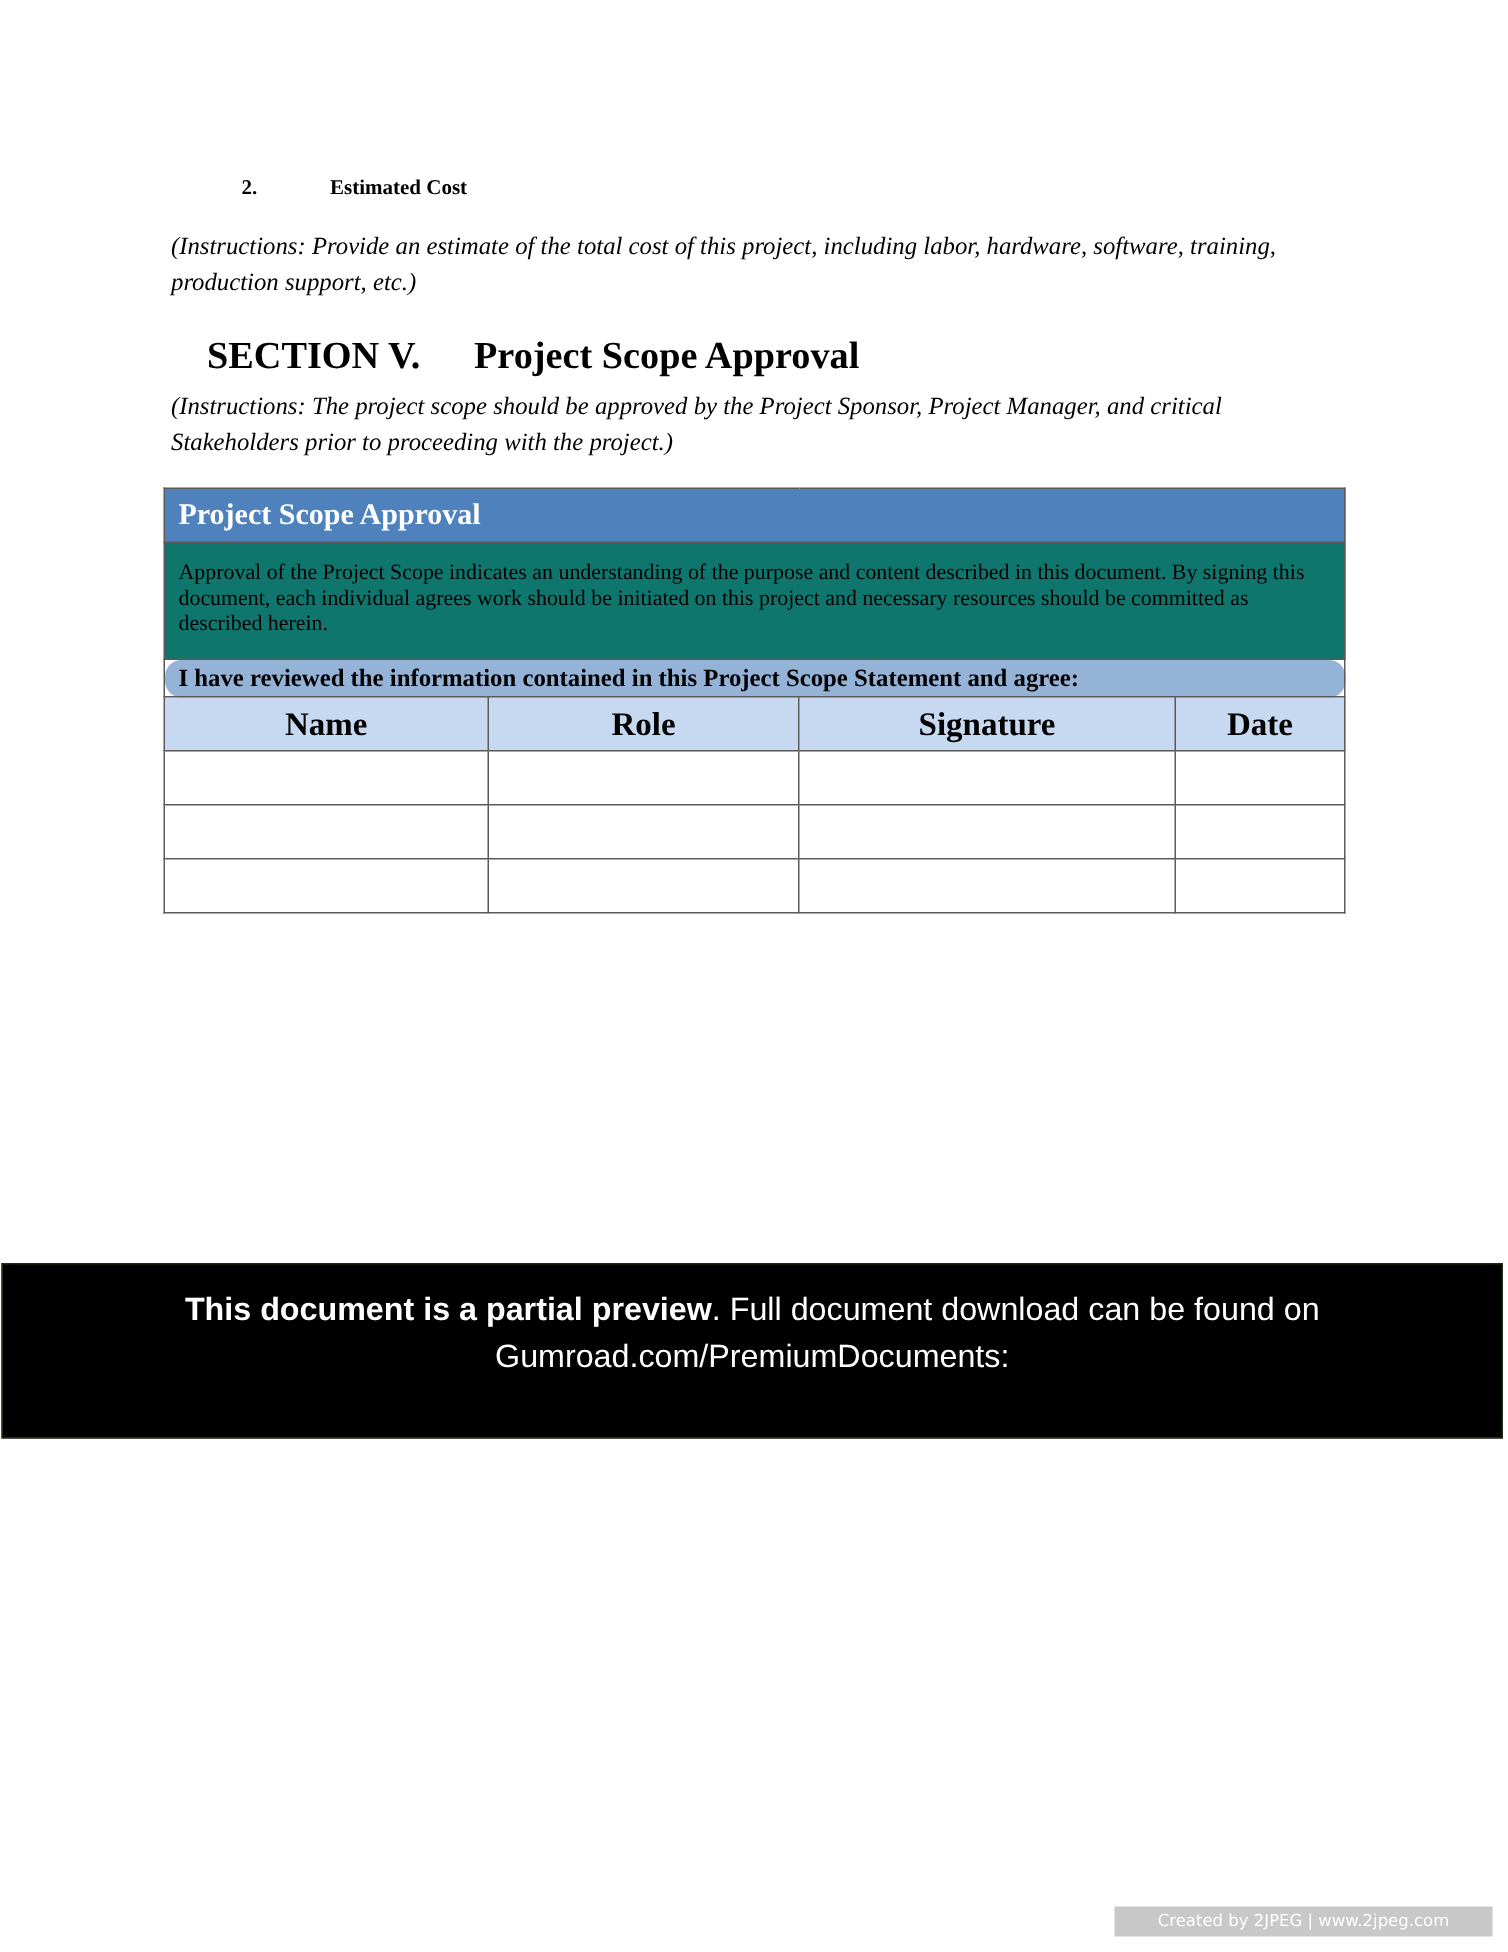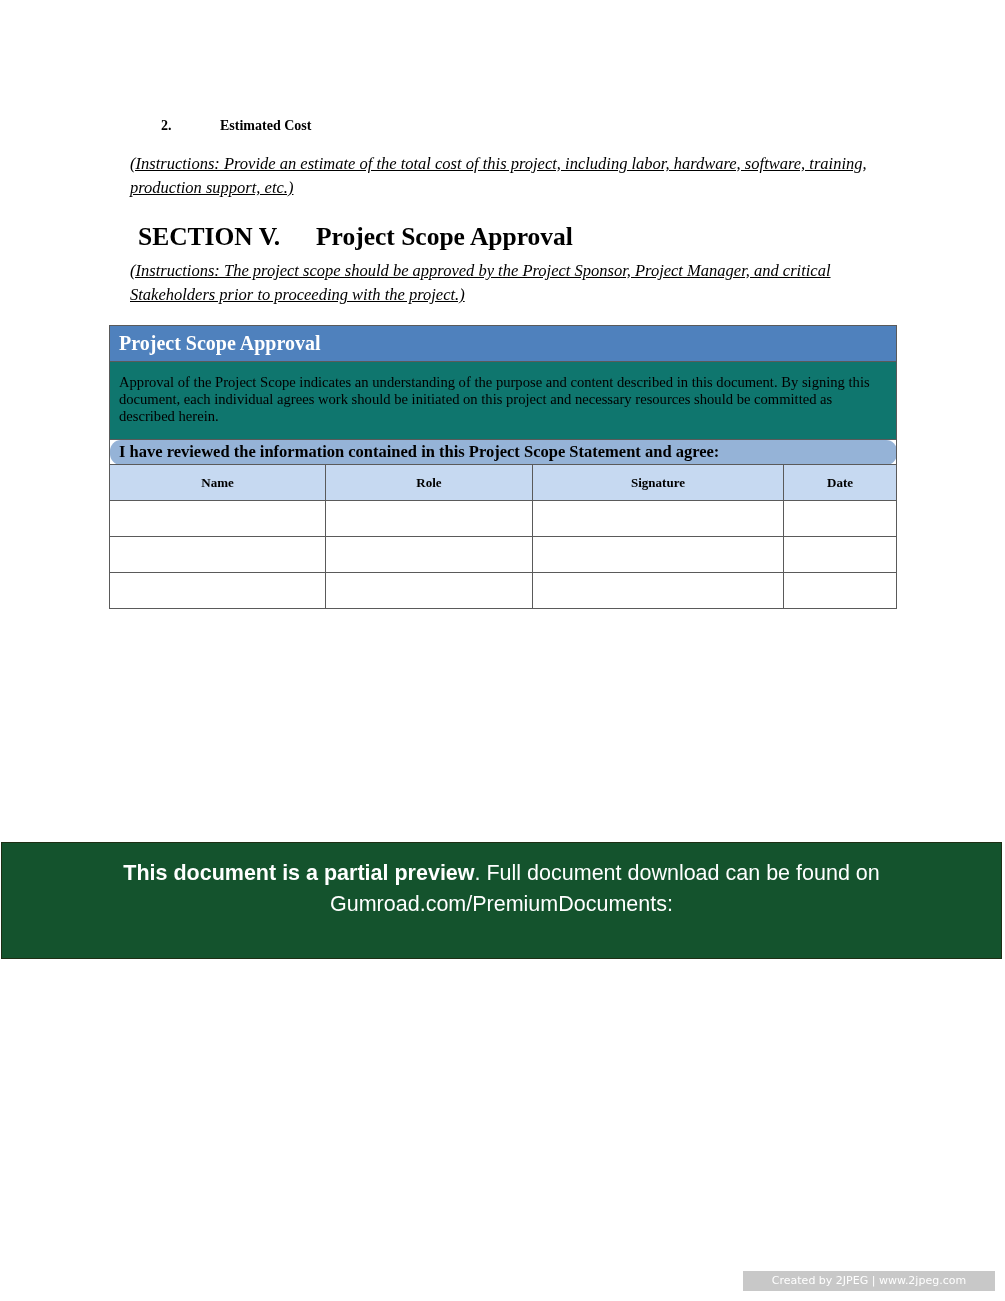--- a/index.html
+++ b/index.html
@@ -1,34 +1,34 @@
 <!DOCTYPE html>
 <html><head>
   <meta charset="utf-8">
   <style>
     html, body { margin: 0; padding: 0; background: #ffffff; }
     body { width: 1005px; height: 1301px; position: relative; overflow: hidden; font-family: "Liberation Serif", serif; color: #000; }
     .abs { position: absolute; }
     #sub-heading { left: 161px; top: 118px; font-size: 14px; font-weight: bold; white-space: nowrap; }
     #sub-heading .num { display: inline-block; width: 59px; }
-    .instr { left: 130px; font-size: 16.5px; font-style: italic; line-height: 24px; width: 780px; text-decoration: underline; }
+    .instr { left: 114px; font-size: 16.5px; font-style: italic; line-height: 24px; width: 780px; }
     #instr1 { top: 152px; }
     #section-heading { left: 118px; top: 222px; font-size: 25.5px; font-weight: bold; white-space: nowrap; }
     #section-heading .sec { display: inline-block; width: 178px; margin-left: 20px; }
     #instr2 { top: 259px; }
 
     #approval-table { left: 109px; top: 325px; width: 787px; border-collapse: collapse; table-layout: fixed; }
     #approval-table td, #approval-table th { border: 1px solid #5a5a5a; padding: 0; }
     .t-title { background: #4f81bd; color: #ffffff; font-size: 20px; font-weight: bold; height: 35px; padding-left: 9px !important; text-align: left; }
     .t-desc { background: #0f766e; font-size: 14.6px; line-height: 17px; height: 71px; padding: 2px 8px 4px 9px !important; vertical-align: middle; }
     .t-review { background: #95b3d7; font-size: 16.5px; font-weight: bold; height: 24px; padding-left: 9px !important; text-align: left; white-space: nowrap; border-radius: 11px; }
-    .t-colhead { background: #c6d9f1; font-size: 13px; font-weight: bold; height: 35px; text-align: center; }
+    .t-colhead { background: #c6d9f1; font-size: 22px; font-weight: bold; height: 35px; text-align: center; }
     .t-cell { background: #ffffff; height: 35px; }
 
-    #preview-banner { left: 1px; top: 842px; width: 1001px; height: 117px; background: #14532d; border: 1px solid #1e2e14; box-sizing: border-box; color: #ffffff; font-family: "Liberation Sans", sans-serif; font-size: 21.5px; line-height: 30.5px; text-align: center; padding-top: 15px; }
+    #preview-banner { left: 1px; top: 842px; width: 1001px; height: 117px; background: #000000; border: 1px solid #1e2e14; box-sizing: border-box; color: #ffffff; font-family: "Liberation Sans", sans-serif; font-size: 21.5px; line-height: 30.5px; text-align: center; padding-top: 15px; }
     #preview-banner a { color: #ffffff; text-decoration: underline; }
     #watermark { left: 743px; top: 1271px; width: 252px; height: 20px; background: #c8c8c8; color: #ffffff; font-family: "DejaVu Sans", sans-serif; font-size: 11px; line-height: 20px; text-align: center; white-space: nowrap; }
   </style>
 </head>
 <body>
 
 <div id="sub-heading" class="abs">
   <span class="num">2.</span><span>Estimated Cost</span>
 </div>
 <div id="instr1" class="abs instr">(Instructions: Provide an estimate of the total cost of this project, including labor, hardware, software, training, production support, etc.)</div>

